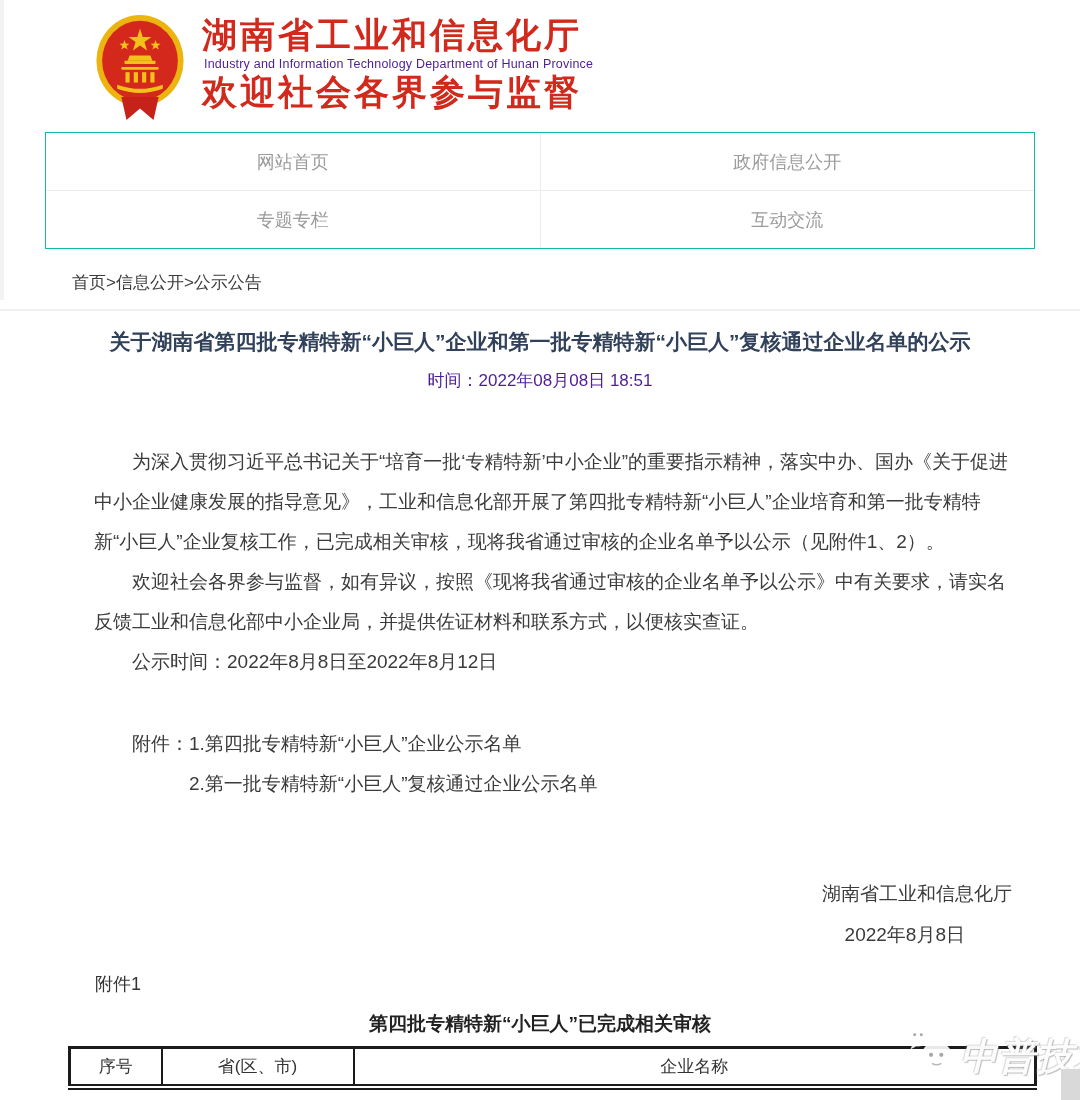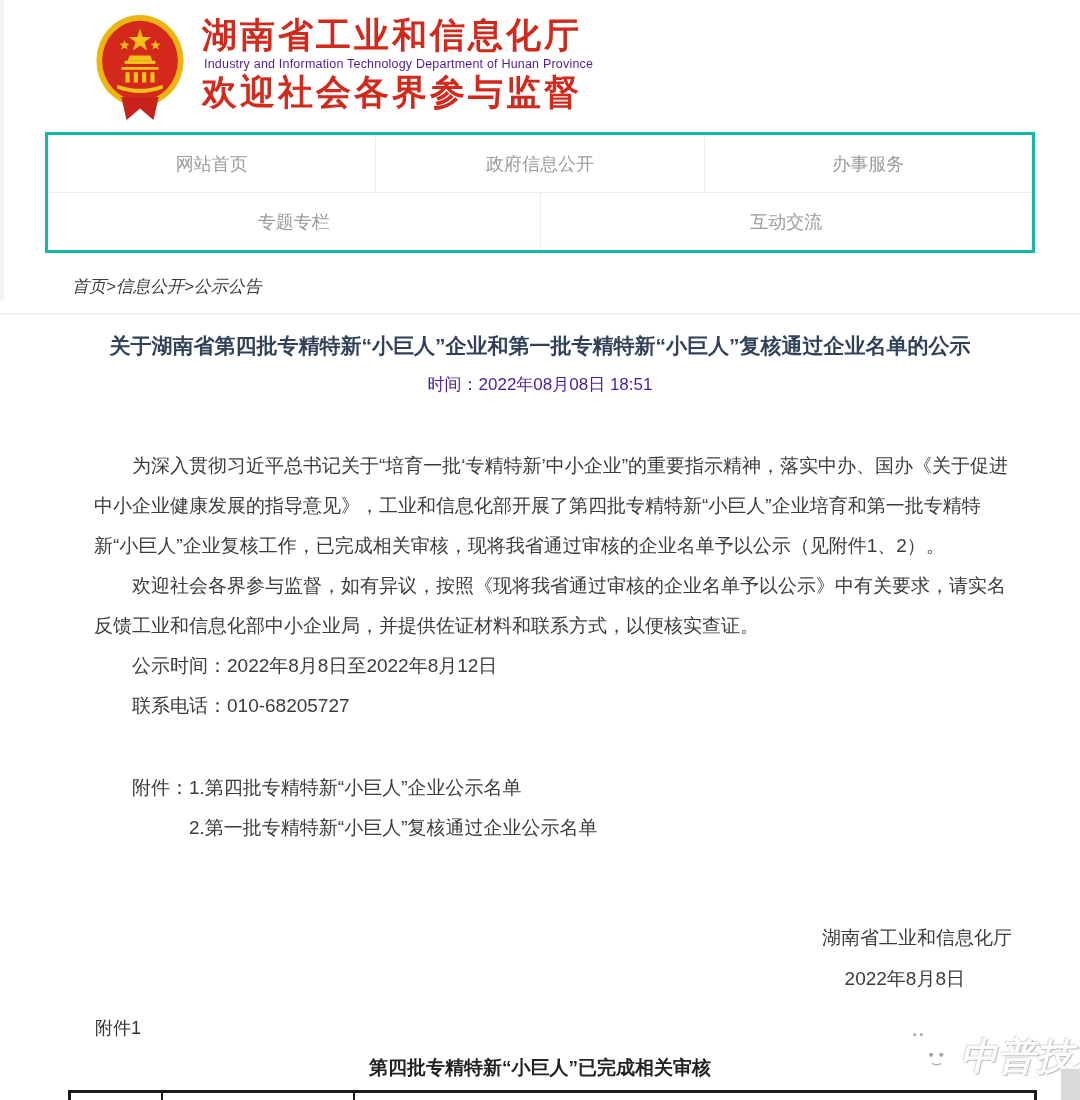--- a/index.html
+++ b/index.html
@@ -20,32 +20,32 @@
   .site-header {
     display: flex; align-items: flex-start;
     padding: 12px 0 0 88px; height: 126px;
   }
   .emblem { width: 104px; height: 110px; flex: 0 0 auto; }
   .header-text { margin-left: 10px; padding-top: 4px; }
   .h-cn { font-size: 35px; font-weight: bold; color: #d2291d; letter-spacing: 3px; line-height: 38px; }
   .h-en { font-size: 12.5px; color: #4c1d95; margin: 3px 0 2px 2px; letter-spacing: 0.2px; }
 
   
-  .main-nav { margin: 6px 45px 0 45px; border: 3px solid #14b8a6; }
+  .main-nav { margin: 6px 45px 0 45px; border: 1px solid #14b8a6; }
   .nav-row { display: flex; }
   .nav-row + .nav-row { border-top: 1px solid #ececec; }
   .nav-cell {
     flex: 1; height: 57px; display: flex; align-items: center; justify-content: center;
     font-size: 18px; color: #9b9b9b; cursor: pointer;
   }
   .nav-cell + .nav-cell { border-left: 1px solid #ececec; }
 
   
   .breadcrumb {
-    padding: 22px 0 15px 72px; font-size: 17px; color: #3c3c3c; cursor: pointer; font-style: italic;
+    padding: 22px 0 15px 72px; font-size: 17px; color: #3c3c3c; cursor: pointer;
   }
   .rule { border-top: 2px solid #f0f0f0; width: 100%; }
 
   
   .article-title {
     margin: 17px 28px 0 28px; text-align: center;
     font-size: 21px; line-height: 28px; font-weight: bold; color: #31415a;
   }
   .publish-time { text-align: center; font-size: 17px; color: #4c1d95; margin-top: 13px; }
 
@@ -128,40 +128,38 @@
     <div class="h-cn">湖南省工业和信息化厅</div>
     <div class="h-en">Industry and Information Technology Department of Hunan Province</div>
     <div class="h-cn">欢迎社会各界参与监督</div>
   </div>
 </header>
 
 <nav class="main-nav">
   <div class="nav-row">
     <div class="nav-cell">网站首页</div>
     <div class="nav-cell">政府信息公开</div>
-    <div class="nav-cell">办事服务</div>
   </div>
   <div class="nav-row">
     <div class="nav-cell">专题专栏</div>
     <div class="nav-cell">互动交流</div>
   </div>
 </nav>
 
 <div class="breadcrumb">首页&gt;信息公开&gt;公示公告</div>
 <div class="rule"></div>
 
 <main>
   <h1 class="article-title">关于湖南省第四批专精特新“小巨人”企业和第一批专精特新“小巨人”复核通过企业名单的公示</h1>
   <div class="publish-time">时间：2022年08月08日 18:51</div>
 
   <div class="article-body">
     <p>为深入贯彻习近平总书记关于“培育一批‘专精特新’中小企业”的重要指示精神，落实中办、国办《关于促进中小企业健康发展的指导意见》，工业和信息化部开展了第四批专精特新“小巨人”企业培育和第一批专精特新“小巨人”企业复核工作，已完成相关审核，现将我省通过审核的企业名单予以公示（见附件1、2）。</p>
     <p>欢迎社会各界参与监督，如有异议，按照《现将我省通过审核的企业名单予以公示》中有关要求，请实名反馈工业和信息化部中小企业局，并提供佐证材料和联系方式，以便核实查证。</p>
     <p>公示时间：2022年8月8日至2022年8月12日</p>
-    <p>联系电话：010-68205727</p>
 
     <div class="attachments">
       <p class="attach-line-1">附件：1.第四批专精特新“小巨人”企业公示名单</p>
       <p class="attach-line-2">2.第一批专精特新“小巨人”复核通过企业公示名单</p>
     </div>
 
     <div class="signature">
       <div class="sig-org">湖南省工业和信息化厅</div>
       <div class="sig-date">2022年8月8日</div>
     </div>

